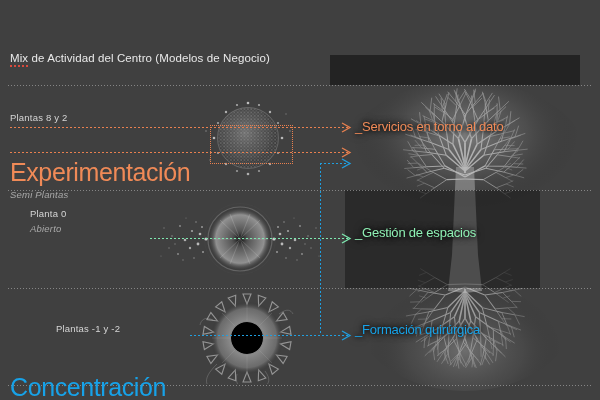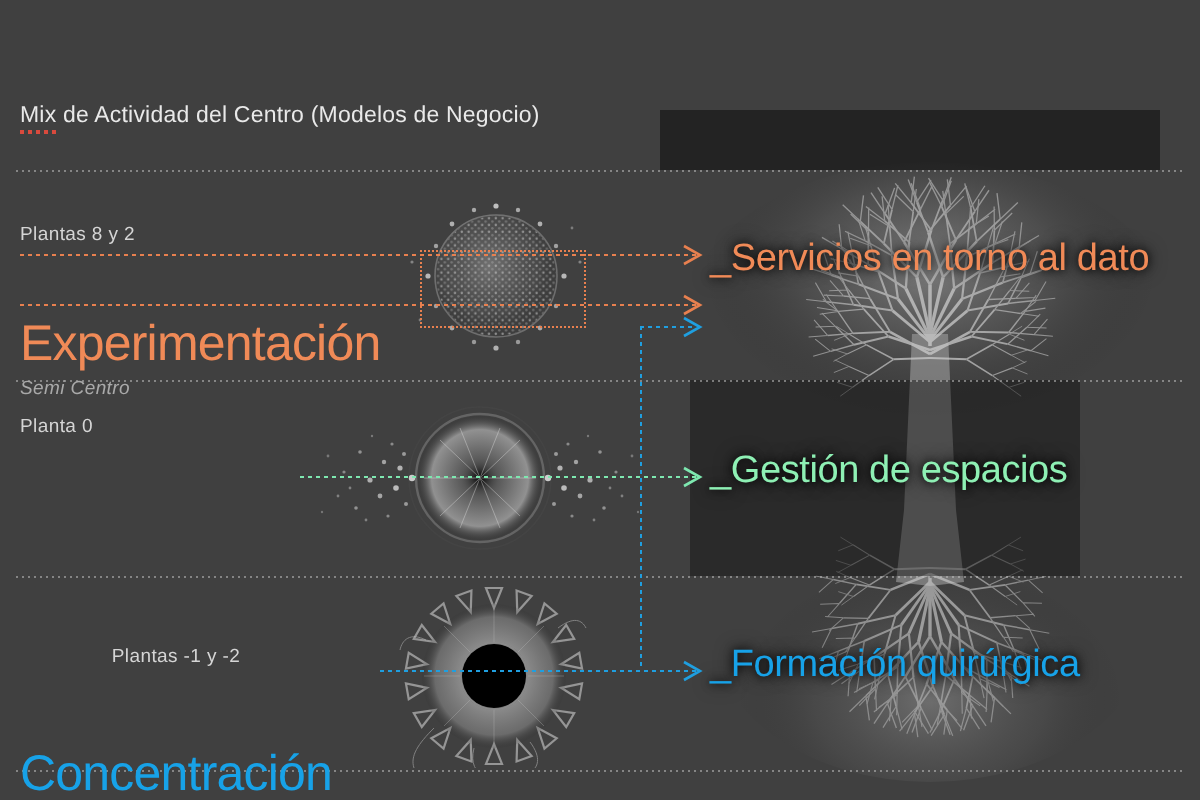--- a/index.html
+++ b/index.html
@@ -67,21 +67,21 @@
     font-size: 9.5px;
     font-style: italic;
     color: #a9a9a9;
     margin-top: 4px;
     letter-spacing: 0.2px;
   }
 
   
   .out-label {
     position: absolute;
-    font-size: 19px;
+    font-size: 13px;
     letter-spacing: -0.2px;
     white-space: nowrap;
     text-shadow: 0 0 4px rgba(0,0,0,0.95), 0 0 9px rgba(0,0,0,0.85);
   }
 
   
   .conn-h {
     position: absolute;
     height: 1px;
   }
@@ -416,25 +416,26 @@
   <div class="divider" style="top:288px;"></div>
   <div class="divider" style="top:385px;"></div>
 
   <div id="title">
     <span class="misspell">Mix</span><span> de Actividad del Centro (Modelos de Negocio)</span>
   </div>
 
   <div class="row-label" style="top:112px;">
     <div class="row-floor">Plantas 8 y 2</div>
     <div class="row-title" style="color:#f08a57;margin-top:36px;">Experimentación</div>
-    <div class="row-sub">Semi Centro</div>
+    <div class="row-sub">Semi Plantas</div>
   </div>
 
-  <div class="row-label" style="top:208px;">
+  <div class="row-label" style="top:208px;margin-left:20px;">
     <div class="row-floor">Planta 0</div>
+    <div class="row-sub">Abierto</div>
   </div>
 
   <div class="row-label" style="top:323px;text-align:center;">
     <div class="row-floor">Plantas -1 y -2</div>
     <div class="row-title" style="color:#17a2e8;margin-top:40px;">Concentración</div>
     <div class="row-sub">Planta</div>
   </div>
 
   <div class="conn-h dot-orange" style="left:10px; top:127px; width:338px;"></div>
   <svg class="arrow" style="left:341px; top:121px; width:12px; height:13px;" viewBox="0 0 12 13">

